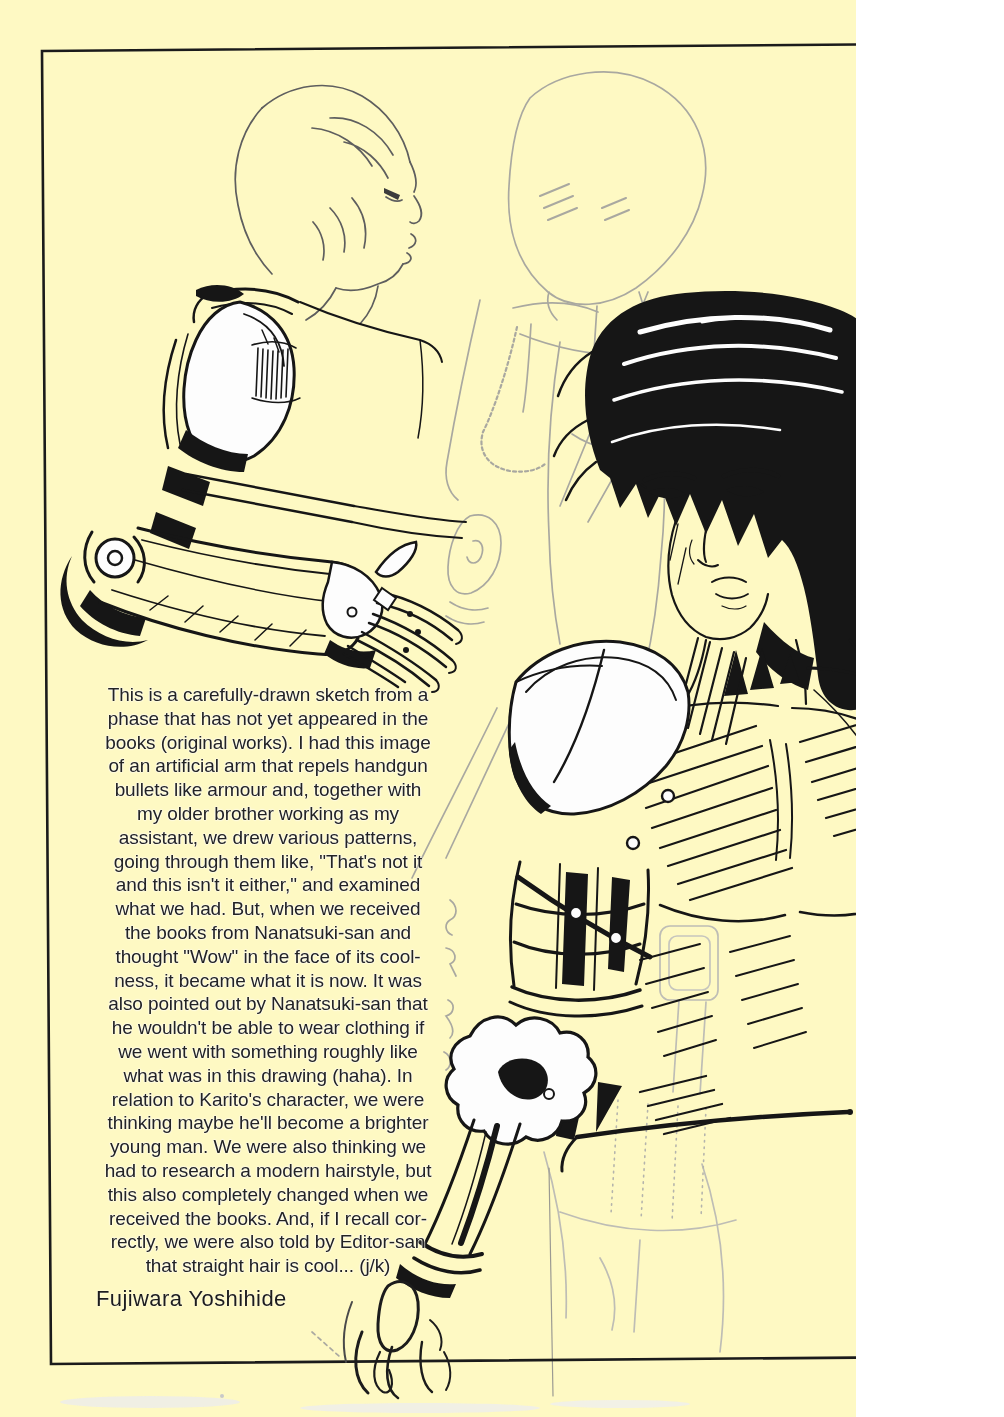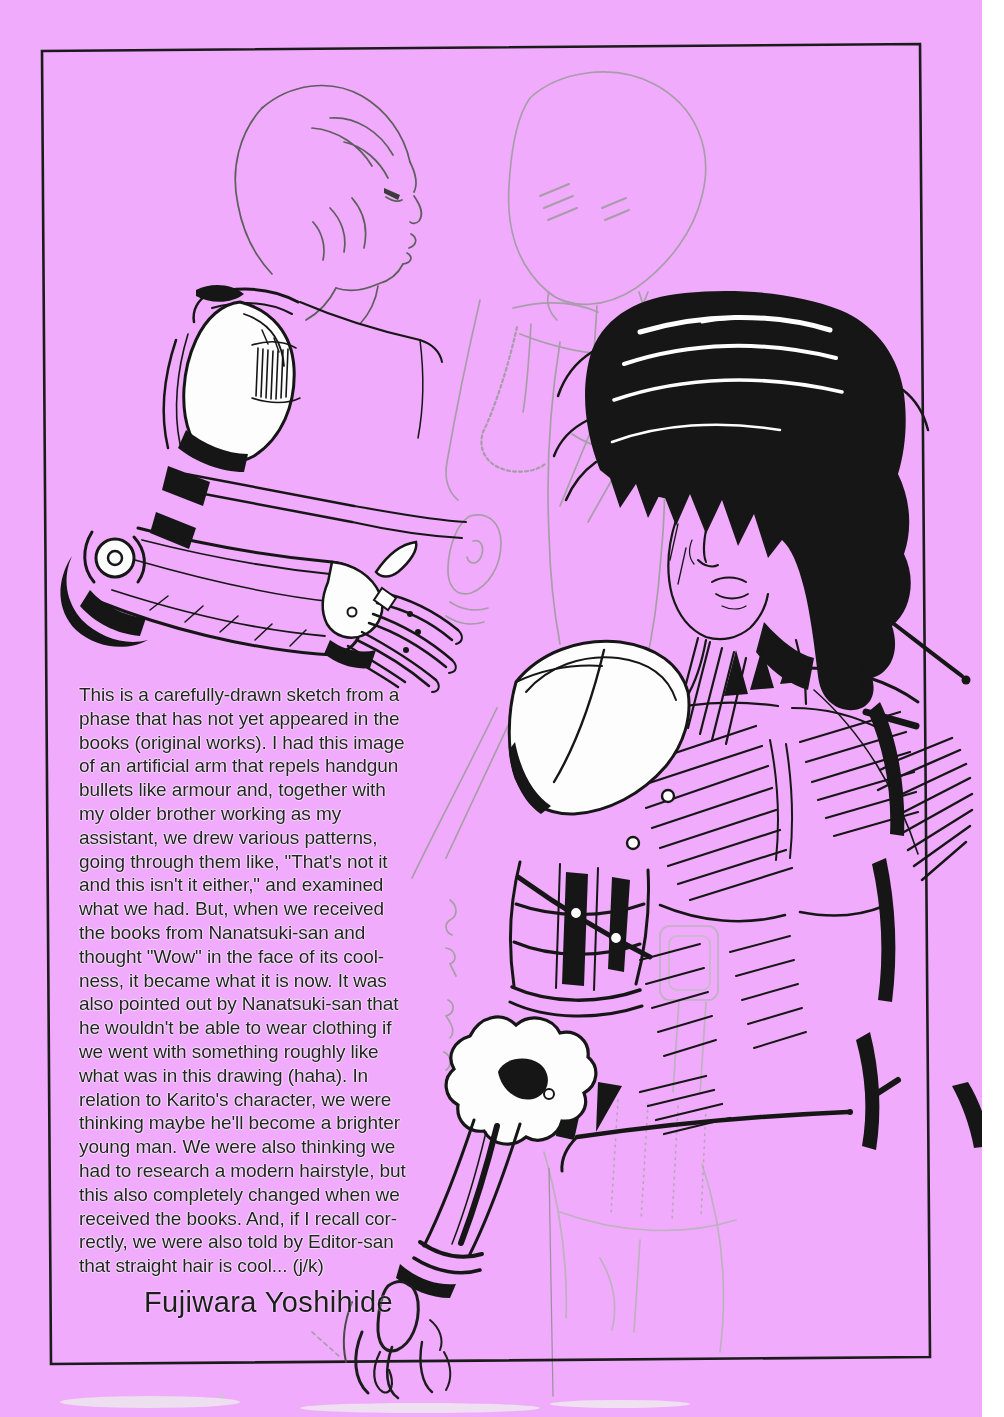--- a/index.html
+++ b/index.html
@@ -1,38 +1,38 @@
 <!DOCTYPE html>
 <html><head>
 <meta charset="utf-8">
 <style>
   html,body{margin:0;padding:0;background:#ffffff;}
   .page{
     position:relative;
-    width:982px;height:1417px;
-    background:#f0abfc;
+    width:856px;height:1417px;
+    background:#fef9c3;
     overflow:hidden;
     font-family:"Liberation Sans", sans-serif;
+    text-align:center;
   }
   .artwork{position:absolute;left:0;top:0;}
   .commentary{
     position:absolute;
     left:79px;top:683px;width:378px;
     font-size:19px;line-height:23.8px;
     color:#232323;
     letter-spacing:-0.1px;
     white-space:pre-line;
     text-shadow:0 0 2px #ffffff,0 0 2px #ffffff,0 0 1px #ffffff;
   }
   .signature{
     position:absolute;
     left:96px;top:1286px;
-    font-size:29px;color:#1d1d1d;letter-spacing:0.4px;
+    font-size:22px;color:#1d1d1d;letter-spacing:0.4px;
     text-shadow:0 0 2px #ffffff;
-    margin-left:48px;
   }
 </style>
 </head>
 <body>
 
 <div class="page">
 
 <svg class="artwork" width="1004" height="1417" viewBox="0 0 1004 1417">
 
   <g stroke="#9b9b9b" fill="none" stroke-width="1.7" stroke-linecap="round" opacity="0.85">

